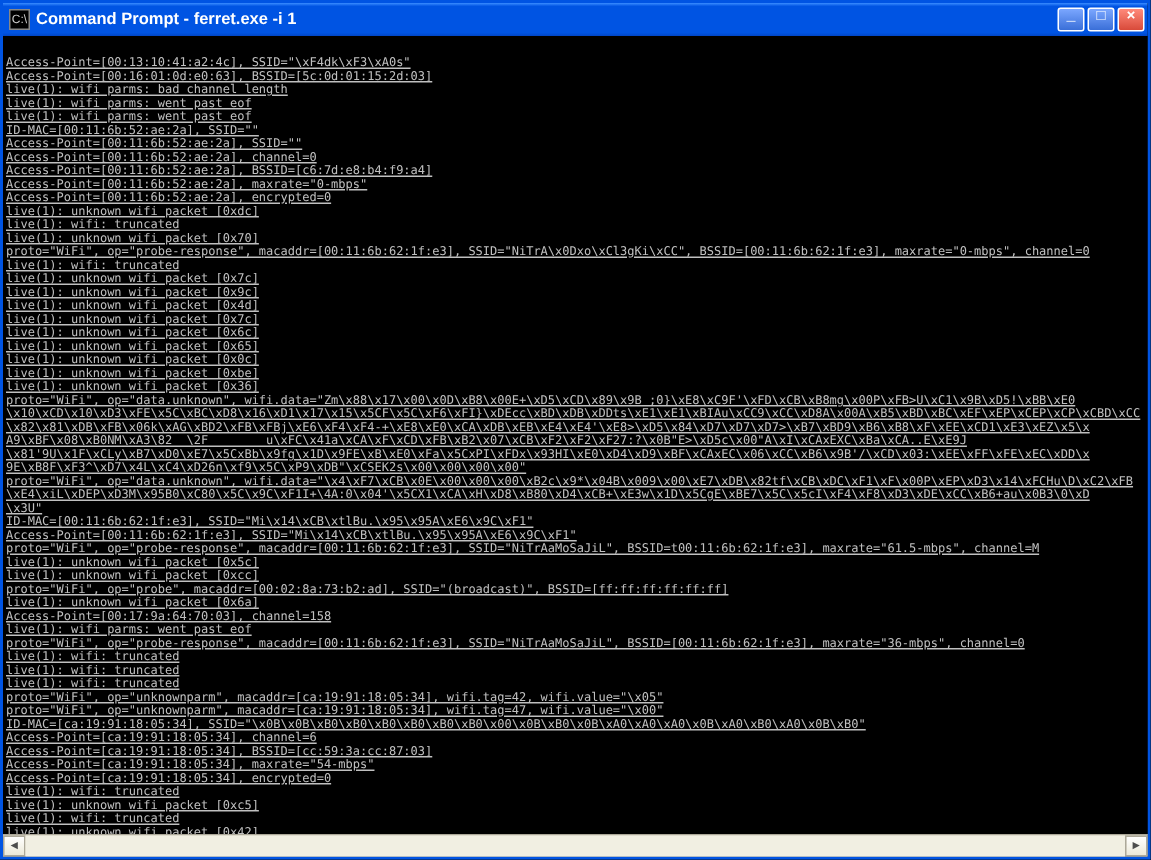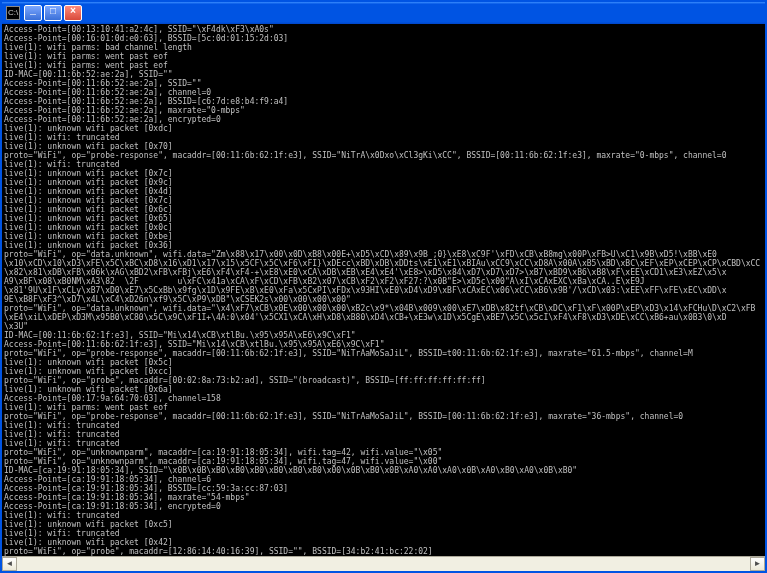--- a/index.html
+++ b/index.html
@@ -60,24 +60,25 @@
   .titlebar .btn.close {
     background: linear-gradient(to bottom, #ff8a7b 0%, #d84a3a 100%);
   }
   .console {
     flex: 1;
     background: #000;
     color: #c0c0c0;
     font-family: "Lucida Console", "Consolas", monospace;
     font-size: 8px;
     line-height: 9px;
-    padding: 1px 2px;
+    padding: 13px 2px;
     white-space: pre;
     overflow: hidden;
     position: relative;
+    text-decoration: underline;
   }
   .console .line { white-space: pre; }
   .scrollbar-h {
     height: 15px;
     background: #ece9d8;
     border-top: 1px solid #aca899;
     display: flex;
     flex-shrink: 0;
   }
   .scrollbar-h .arrow {
@@ -91,20 +92,21 @@
     cursor: pointer;
   }
   .scrollbar-h .track { flex: 1; background: #f1efe2; }
 </style>
 </head>
 <body>
 
 <div class="window">
   <div class="titlebar">
     <div class="icon">C:\</div>
+    <div class="title">Command Prompt - ferret.exe -i 1</div>
     <div class="btns">
       <div class="btn">_</div>
       <div class="btn">□</div>
       <div class="btn close">×</div>
     </div>
   </div>
   <div class="console" id="console"><div class="line">Access-Point=[00:13:10:41:a2:4c], SSID="\xF4dk\xF3\xA0s"</div><div class="line">Access-Point=[00:16:01:0d:e0:63], BSSID=[5c:0d:01:15:2d:03]</div><div class="line">live(1): wifi parms: bad channel length</div><div class="line">live(1): wifi parms: went past eof</div><div class="line">live(1): wifi parms: went past eof</div><div class="line">ID-MAC=[00:11:6b:52:ae:2a], SSID=""</div><div class="line">Access-Point=[00:11:6b:52:ae:2a], SSID=""</div><div class="line">Access-Point=[00:11:6b:52:ae:2a], channel=0</div><div class="line">Access-Point=[00:11:6b:52:ae:2a], BSSID=[c6:7d:e8:b4:f9:a4]</div><div class="line">Access-Point=[00:11:6b:52:ae:2a], maxrate="0-mbps"</div><div class="line">Access-Point=[00:11:6b:52:ae:2a], encrypted=0</div><div class="line">live(1): unknown wifi packet [0xdc]</div><div class="line">live(1): wifi: truncated</div><div class="line">live(1): unknown wifi packet [0x70]</div><div class="line">proto="WiFi", op="probe-response", macaddr=[00:11:6b:62:1f:e3], SSID="NiTrA\x0Dxo\xCl3gKi\xCC", BSSID=[00:11:6b:62:1f:e3], maxrate="0-mbps", channel=0</div><div class="line">live(1): wifi: truncated</div><div class="line">live(1): unknown wifi packet [0x7c]</div><div class="line">live(1): unknown wifi packet [0x9c]</div><div class="line">live(1): unknown wifi packet [0x4d]</div><div class="line">live(1): unknown wifi packet [0x7c]</div><div class="line">live(1): unknown wifi packet [0x6c]</div><div class="line">live(1): unknown wifi packet [0x65]</div><div class="line">live(1): unknown wifi packet [0x0c]</div><div class="line">live(1): unknown wifi packet [0xbe]</div><div class="line">live(1): unknown wifi packet [0x36]</div><div class="line">proto="WiFi", op="data.unknown", wifi.data="Zm\x88\x17\x00\x0D\xB8\x00E+\xD5\xCD\x89\x9B ;0}\xE8\xC9F'\xFD\xCB\xB8mg\x00P\xFB&gt;U\xC1\x9B\xD5!\xBB\xE0</div><div class="line">\x10\xCD\x10\xD3\xFE\x5C\xBC\xD8\x16\xD1\x17\x15\x5CF\x5C\xF6\xFI}\xDEcc\xBD\xDB\xDDts\xE1\xE1\xBIAu\xCC9\xCC\xD8A\x00A\xB5\xBD\xBC\xEF\xEP\xCEP\xCP\xCBD\xCC</div><div class="line">\x82\x81\xDB\xFB\x06k\xAG\xBD2\xFB\xFBj\xE6\xF4\xF4-+\xE8\xE0\xCA\xDB\xEB\xE4\xE4'\xE8&gt;\xD5\x84\xD7\xD7\xD7&gt;\xB7\xBD9\xB6\xB8\xF\xEE\xCD1\xE3\xEZ\x5\x</div><div class="line">A9\xBF\x08\xB0NM\xA3\82  \2F        u\xFC\x41a\xCA\xF\xCD\xFB\xB2\x07\xCB\xF2\xF2\xF27:?\x0B"E&gt;\xD5c\x00"A\xI\xCAxEXC\xBa\xCA..E\xE9J</div><div class="line">\x81'9U\x1F\xCLy\xB7\xD0\xE7\x5CxBb\x9fg\x1D\x9FE\xB\xE0\xFa\x5CxPI\xFDx\x93HI\xE0\xD4\xD9\xBF\xCAxEC\x06\xCC\xB6\x9B'/\xCD\x03:\xEE\xFF\xFE\xEC\xDD\x</div><div class="line">9E\xB8F\xF3^\xD7\x4L\xC4\xD26n\xf9\x5C\xP9\xDB"\xCSEK2s\x00\x00\x00\x00"</div><div class="line">proto="WiFi", op="data.unknown", wifi.data="\x4\xF7\xCB\x0E\x00\x00\x00\xB2c\x9*\x04B\x009\x00\xE7\xDB\x82tf\xCB\xDC\xF1\xF\x00P\xEP\xD3\x14\xFCHu\D\xC2\xFB</div><div class="line">\xE4\xiL\xDEP\xD3M\x95B0\xC80\x5C\x9C\xF1I+\4A:0\x04'\x5CX1\xCA\xH\xD8\xB80\xD4\xCB+\xE3w\x1D\x5CgE\xBE7\x5C\x5cI\xF4\xF8\xD3\xDE\xCC\xB6+au\x0B3\0\xD</div><div class="line">\x3U"</div><div class="line">ID-MAC=[00:11:6b:62:1f:e3], SSID="Mi\x14\xCB\xtlBu.\x95\x95A\xE6\x9C\xF1"</div><div class="line">Access-Point=[00:11:6b:62:1f:e3], SSID="Mi\x14\xCB\xtlBu.\x95\x95A\xE6\x9C\xF1"</div><div class="line">proto="WiFi", op="probe-response", macaddr=[00:11:6b:62:1f:e3], SSID="NiTrAaMoSaJiL", BSSID=t00:11:6b:62:1f:e3], maxrate="61.5-mbps", channel=M</div><div class="line">live(1): unknown wifi packet [0x5c]</div><div class="line">live(1): unknown wifi packet [0xcc]</div><div class="line">proto="WiFi", op="probe", macaddr=[00:02:8a:73:b2:ad], SSID="(broadcast)", BSSID=[ff:ff:ff:ff:ff:ff]</div><div class="line">live(1): unknown wifi packet [0x6a]</div><div class="line">Access-Point=[00:17:9a:64:70:03], channel=158</div><div class="line">live(1): wifi parms: went past eof</div><div class="line">proto="WiFi", op="probe-response", macaddr=[00:11:6b:62:1f:e3], SSID="NiTrAaMoSaJiL", BSSID=[00:11:6b:62:1f:e3], maxrate="36-mbps", channel=0</div><div class="line">live(1): wifi: truncated</div><div class="line">live(1): wifi: truncated</div><div class="line">live(1): wifi: truncated</div><div class="line">proto="WiFi", op="unknownparm", macaddr=[ca:19:91:18:05:34], wifi.tag=42, wifi.value="\x05"</div><div class="line">proto="WiFi", op="unknownparm", macaddr=[ca:19:91:18:05:34], wifi.tag=47, wifi.value="\x00"</div><div class="line">ID-MAC=[ca:19:91:18:05:34], SSID="\x0B\x0B\xB0\xB0\xB0\xB0\xB0\xB0\x00\x0B\xB0\x0B\xA0\xA0\xA0\x0B\xA0\xB0\xA0\x0B\xB0"</div><div class="line">Access-Point=[ca:19:91:18:05:34], channel=6</div><div class="line">Access-Point=[ca:19:91:18:05:34], BSSID=[cc:59:3a:cc:87:03]</div><div class="line">Access-Point=[ca:19:91:18:05:34], maxrate="54-mbps"</div><div class="line">Access-Point=[ca:19:91:18:05:34], encrypted=0</div><div class="line">live(1): wifi: truncated</div><div class="line">live(1): unknown wifi packet [0xc5]</div><div class="line">live(1): wifi: truncated</div><div class="line">live(1): unknown wifi packet [0x42]</div><div class="line">proto="WiFi", op="probe", macaddr=[12:86:14:40:16:39], SSID="", BSSID=[34:b2:41:bc:22:02]</div></div>
   <div class="scrollbar-h">
     <div class="arrow">◄</div>
     <div class="track"></div>

